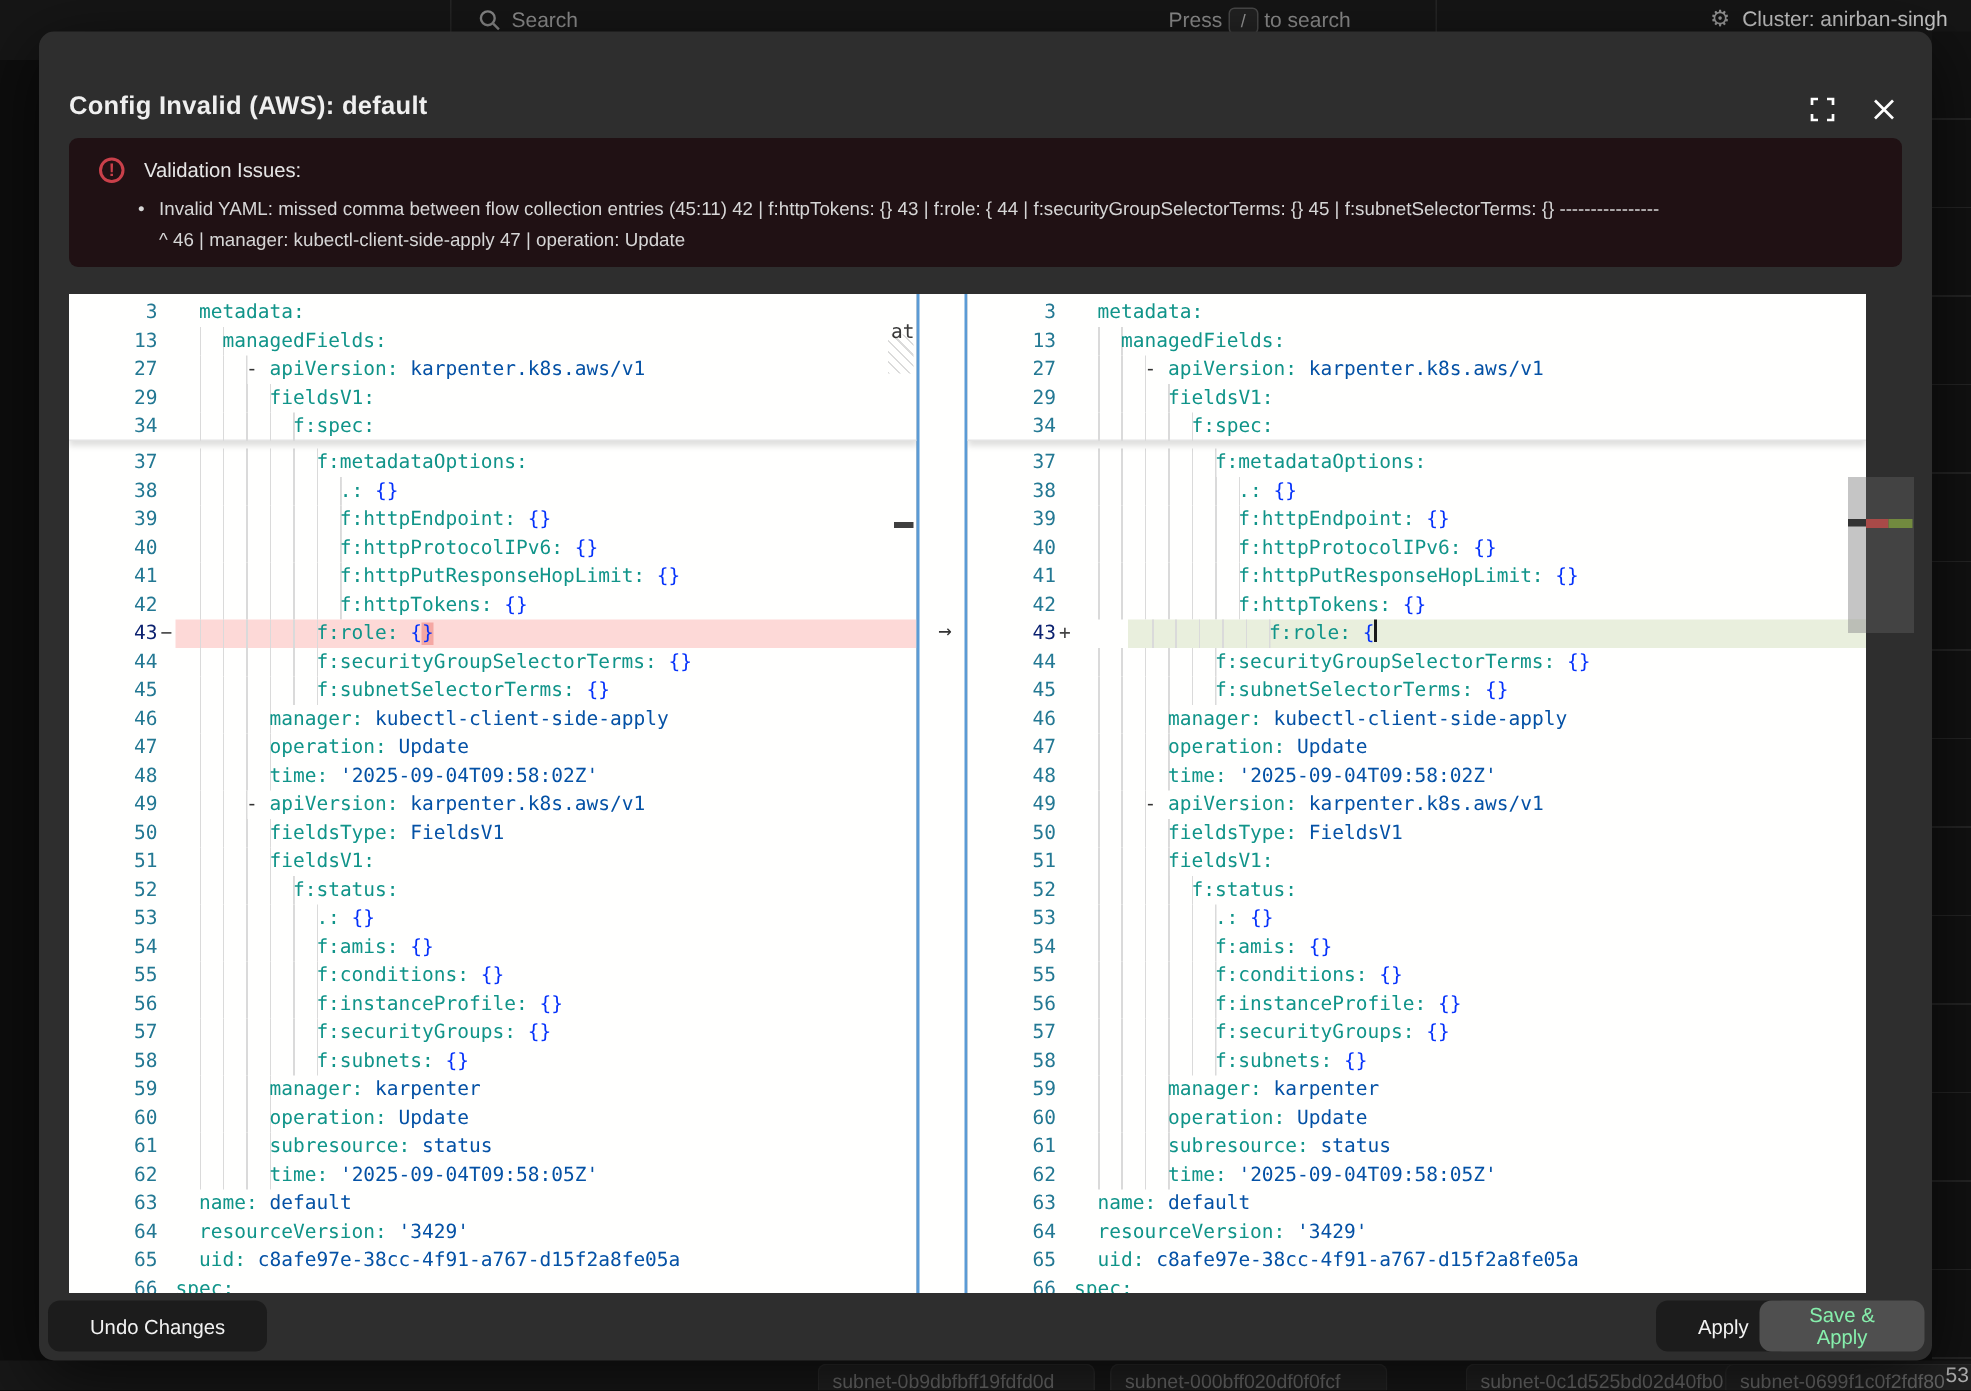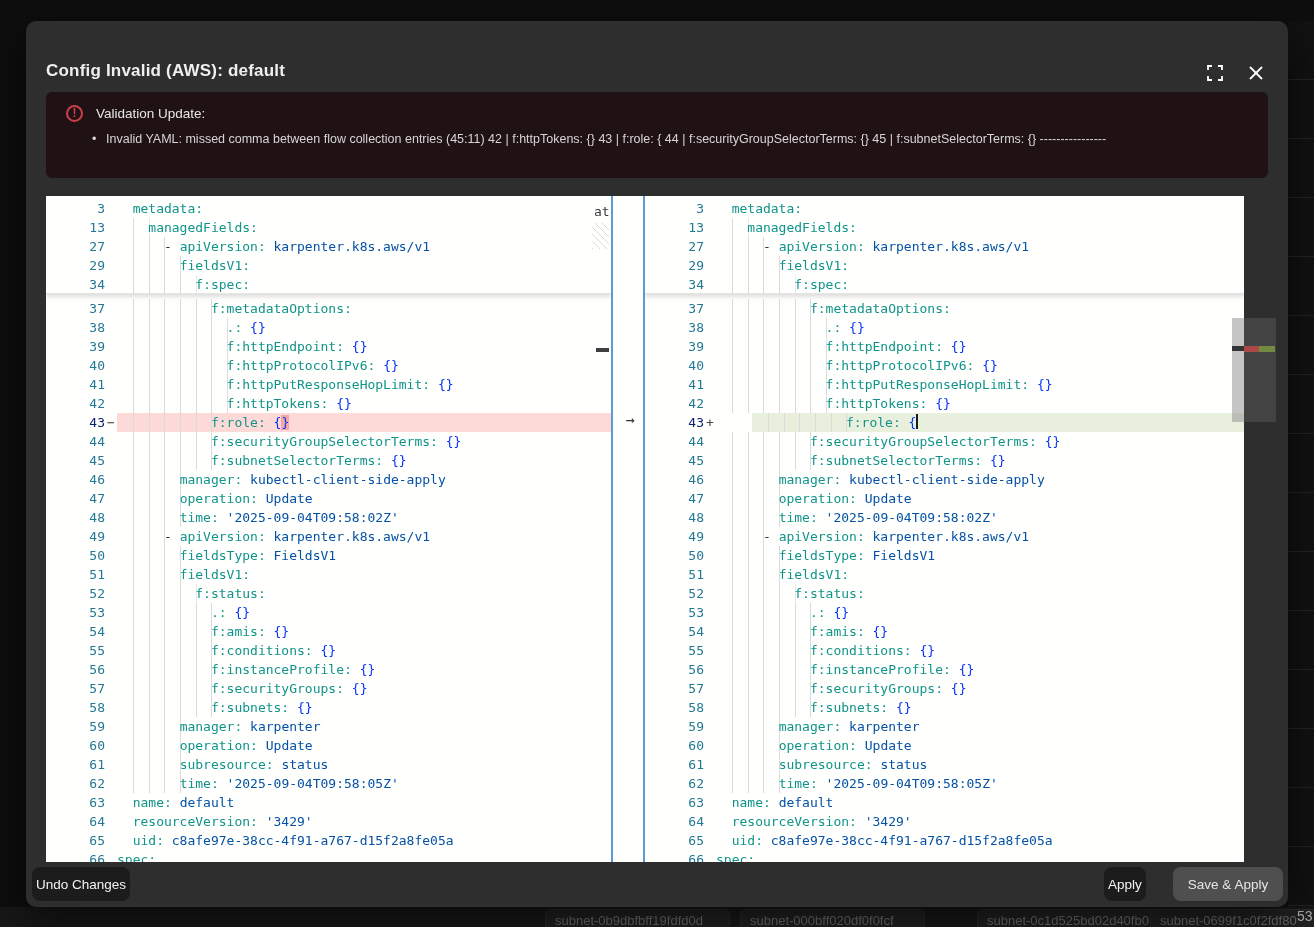--- a/index.html
+++ b/index.html
@@ -66,45 +66,60 @@
     background-repeat:no-repeat; }
   .key { color:#109489; }
   .val { color:#0451a5; }
   .br  { color:#0431fa; }
   .pun { color:#333333; }
   .crow.del pre.ct { background-color:#fdd9d7; }
   .crow.add pre.ct { background-color:#e9efdd; }
   .chdel { background:#f5a7a3; }
   .cursor { display:inline-block; width:2px; height:15px; background:#1b1b1b; vertical-align:-2px; }
 
-  .clip-artifact { position:absolute; left:548px; top:8px; font-size:13px; color:#3a3a3a; z-index:4; }
+  .clip-artifact { position:absolute; left:548px; top:18px; font-size:13px; color:#3a3a3a; z-index:4; }
   .hatch { position:absolute; left:546px; top:27px; width:17px; height:26px; z-index:4;
     background:repeating-linear-gradient(45deg, rgba(0,0,0,.14) 0 1px, transparent 1px 5px); }
   .lscroll-mark { position:absolute; left:550px; top:152px; width:13px; height:4px; background:#3f3f3f; z-index:4; }
 
   .rscroll-slider { position:absolute; left:1186px; top:122px; width:12px; height:104px; background:rgba(150,150,150,.55); z-index:5; cursor:grab; }
   .rscroll-mark { position:absolute; left:1186px; top:150px; width:12px; height:5px; background:#333; z-index:6; }
   .add-ext { position:absolute; left:1186px; top:217px; width:12px; height:19px; background:#e9efdd; z-index:4; }
   .ruler { position:absolute; left:1198px; top:122px; width:32px; height:104px; background:rgba(255,255,255,.10); }
   .ruler-red { position:absolute; left:1198px; top:150px; width:15px; height:6px; background:#a94a48; }
   .ruler-green { position:absolute; left:1213px; top:150px; width:16px; height:6px; background:#728a3f; }
 
   
   .btn { position:absolute; height:34px; border:none; border-radius:8px; font-family:"Liberation Sans",sans-serif;
-    font-size:13.5px; cursor:pointer; padding:0 4px; }
+    font-size:13.5px; cursor:pointer; padding:0 28px; }
   .btn-dark { background:#1c1c1c; color:#f2f2f2; }
   .btn-undo { left:6px; top:846px; }
   .btn-close { left:1078px; top:846px; }
-  .btn-save { left:1147px; top:846px; width:110px; background:#4f4f4f; color:#e5e5e5; cursor:default; }
+  .btn-save { left:1147px; top:846px; width:110px; background:#4f4f4f; color:#86efac; cursor:default; }
 </style>
 </head>
 <body>
 
 <div class="screen">
 
+  <div class="topbar">
+    <div class="search-box">
+      <span class="search-icon">
+        <svg width="15" height="15" viewBox="0 0 15 15">
+            <circle cx="6.2" cy="6.2" r="4.6" fill="none" stroke="#8a8a8a" stroke-width="1.6"></circle>
+            <line x1="9.8" y1="9.8" x2="13.6" y2="13.6" stroke="#8a8a8a" stroke-width="1.6"></line>
+          </svg>
+      </span>
+      <span class="search-text">Search</span>
+      <span class="search-hint"><span>Press</span><span class="keycap">/</span><span>to search</span></span>
+    </div>
+    <div class="cluster-group">
+      <span class="cluster-icon">⚙</span><span>Cluster: anirban-singh</span>
+    </div>
+  </div>
 
   <div class="right-col"></div>
 
   <div class="bottom-strip">
     <div id="bcells">
         <div class="b-cell" style="left:545px">subnet-0b9dbfbff19fdfd0d</div>
         <div class="b-cell" style="left:740px">subnet-000bff020df0f0fcf</div>
         <div class="b-cell" style="left:977px">subnet-0c1d525bd02d40fb0</div>
         <div class="b-cell" style="left:1150px">subnet-0699f1c0f2fdf80</div>
       </div>
@@ -124,24 +139,25 @@
     </span>
     <span class="hdr-icon hdr-close">
       <svg width="18" height="18" viewBox="0 0 18 18" stroke="#fff" stroke-width="1.8">
           <line x1="3" y1="3" x2="15" y2="15"></line>
           <line x1="15" y1="3" x2="3" y2="15"></line>
         </svg>
     </span>
 
     <div class="banner">
       <span class="err-icon">!</span>
-      <div class="banner-title">Validation Update:</div>
+      <div class="banner-title">Validation Issues:</div>
       <div class="banner-bullet">
         <span class="dot">•</span>
         <div>Invalid YAML: missed comma between flow collection entries (45:11) 42 | f:httpTokens: {} 43 | f:role: { 44 | f:securityGroupSelectorTerms: {} 45 | f:subnetSelectorTerms: {} ----------------</div>
+        <div>^ 46 | manager: kubectl-client-side-apply 47 | operation: Update</div>
       </div>
     </div>
 
     <div class="diff">
       <div class="pane pane-left">
         <div class="sticky" id="sticky-left">
             <div class="crow">
               <span class="ln">3</span>
               <span class="sign"></span>
               <pre class="ct">  <span class="key">metadata:</span></pre>

